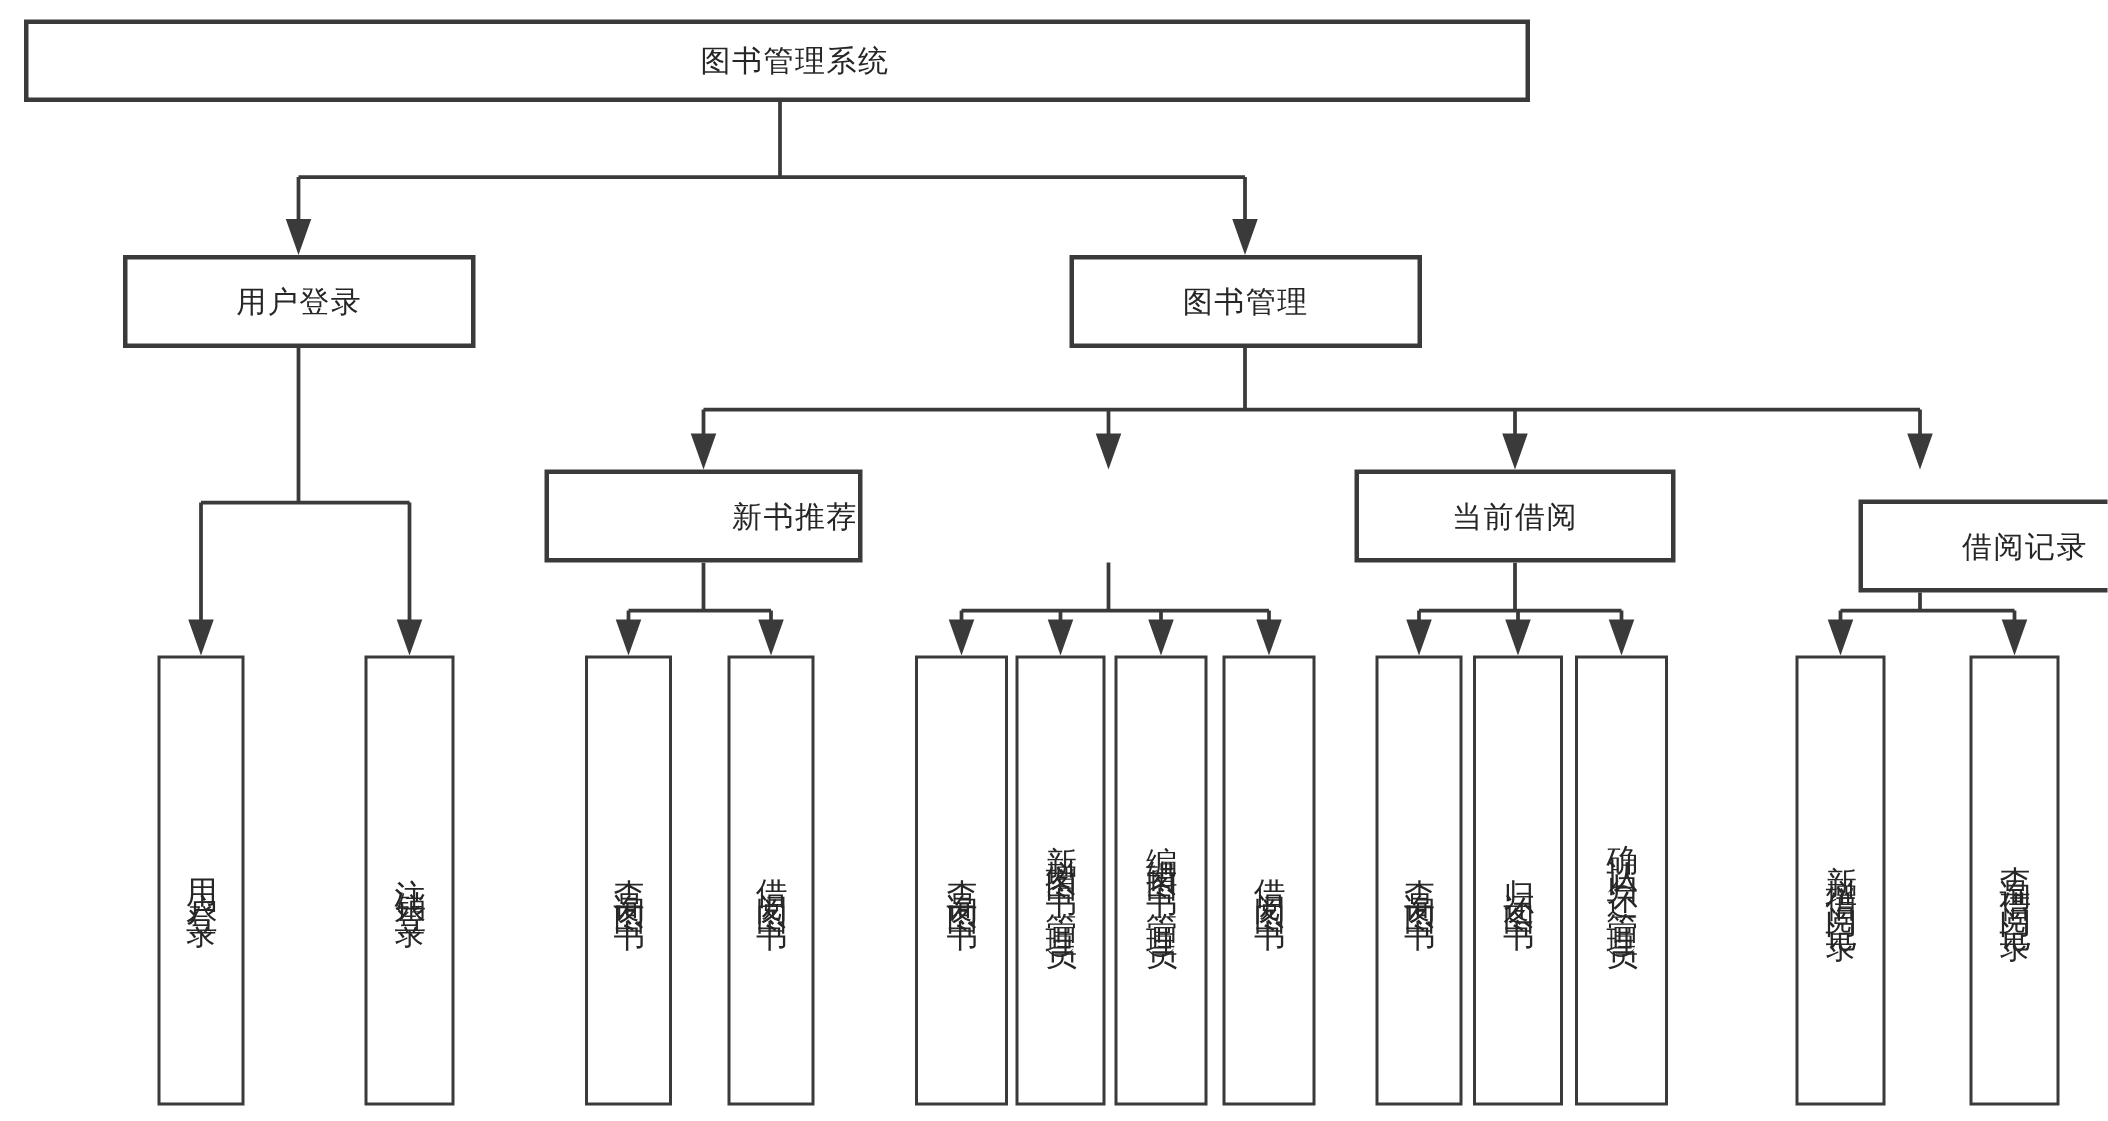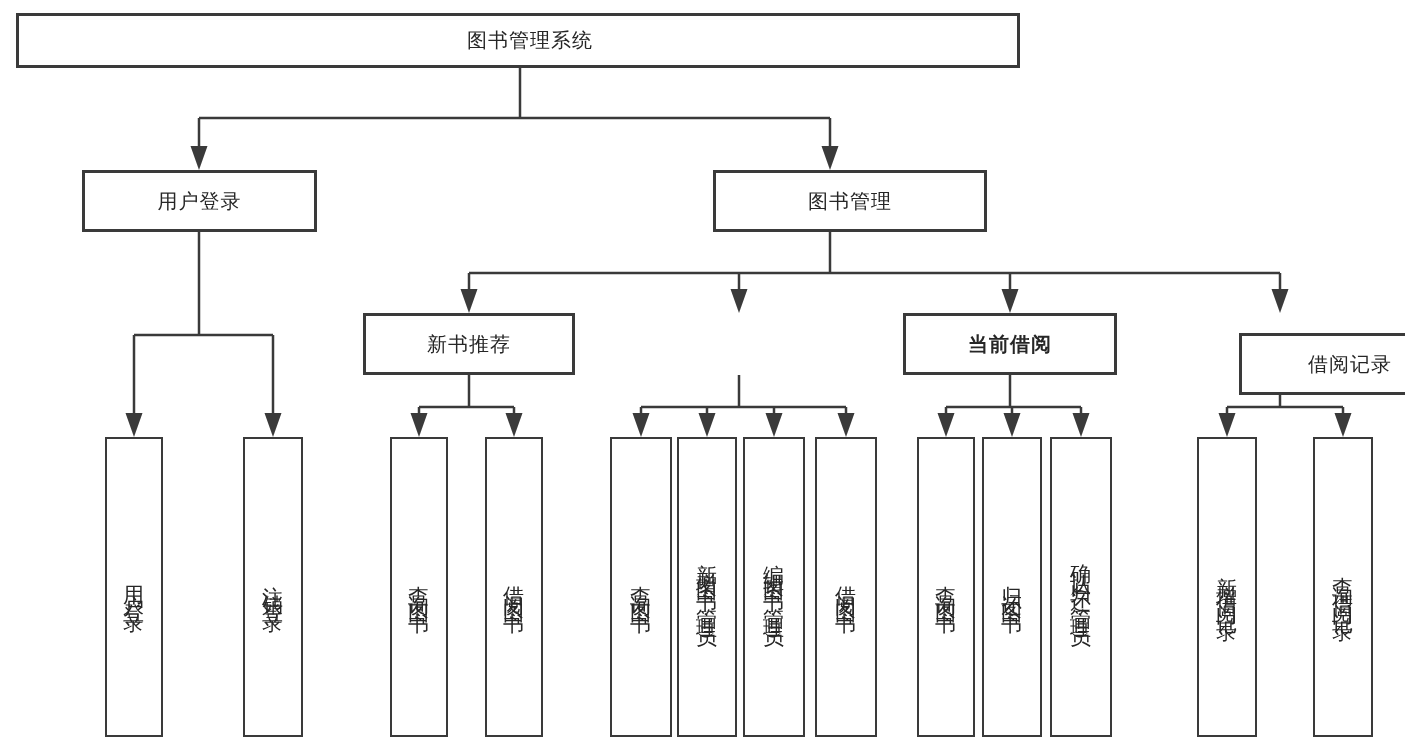--- a/index.html
+++ b/index.html
@@ -94,28 +94,28 @@
       <polygon points="1334.5,413 1351.5,413 1343,437"></polygon>
     </svg>
 
   <div class="node h-node root-node" style="left:16px;top:13px;width:1004px;height:55px;">
     <span>图书管理系统</span>
   </div>
 
   <div class="node h-node" style="left:82px;top:170px;width:235px;height:62px;">
     <span>用户登录</span>
   </div>
-  <div class="node h-node" style="left:713px;top:170px;width:274px;height:62px;">
+  <div class="node h-node" style="left:713px;top:170px;width:235px;height:62px;">
     <span>图书管理</span>
   </div>
 
-  <div class="node h-node" style="left:363px;top:313px;width:212px;height:62px;">
+  <div class="node h-node" style="left:363px;top:313px;width:212px;height:62px;justify-content:flex-end;">
     <span>新书推荐</span>
   </div>
-  <div class="node h-node" style="left:903px;top:313px;width:214px;height:62px;font-weight:bold;">
+  <div class="node h-node" style="left:903px;top:313px;width:214px;height:62px;">
     <span>当前借阅</span>
   </div>
   <div class="node h-node" style="left:1239px;top:313px;width:222px;height:62px;margin-top:20px;">
     <span>借阅记录</span>
   </div>
 
   <div class="node leaf" style="left:105px;top:437px;width:58px;height:300px;">
     <span>用户登录</span>
   </div>
   <div class="node leaf" style="left:243px;top:437px;width:60px;height:300px;">

